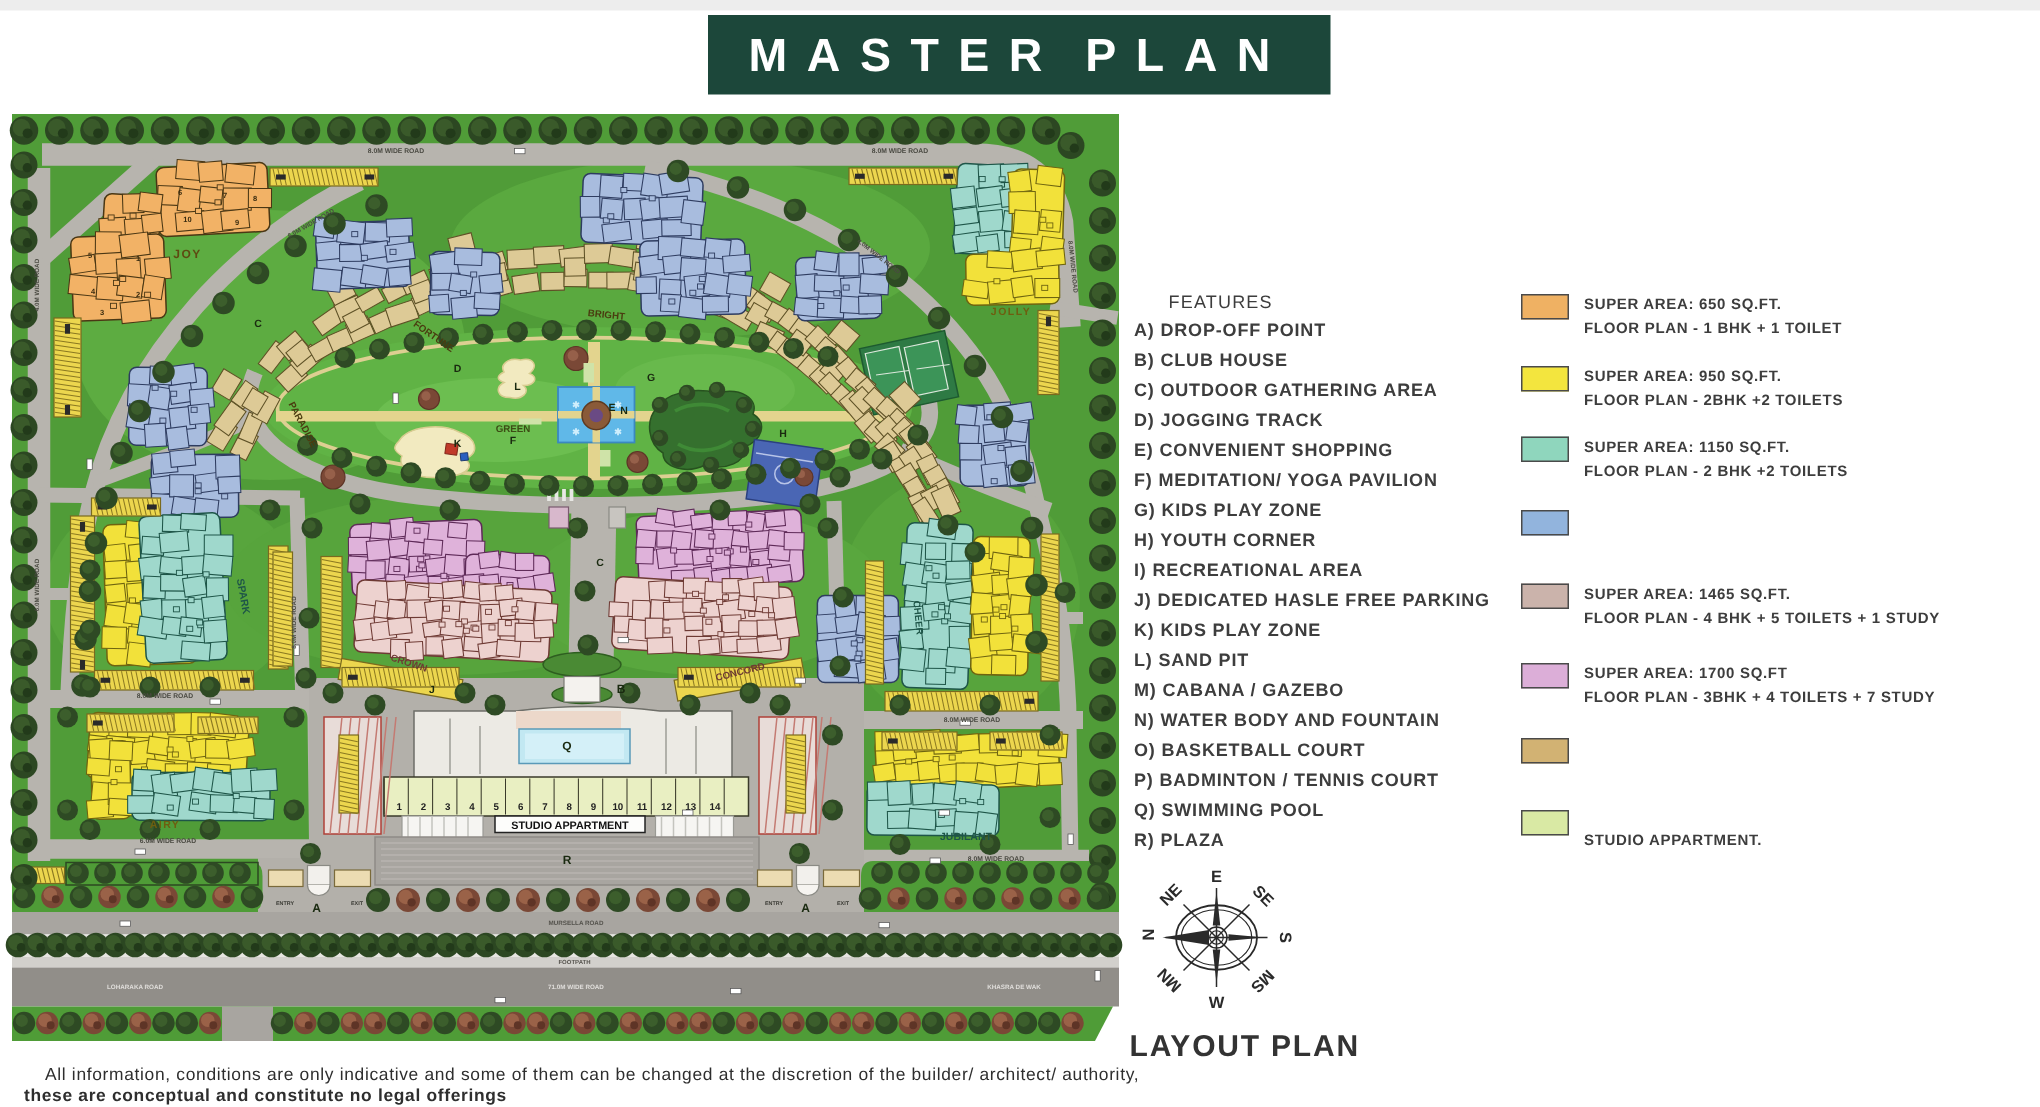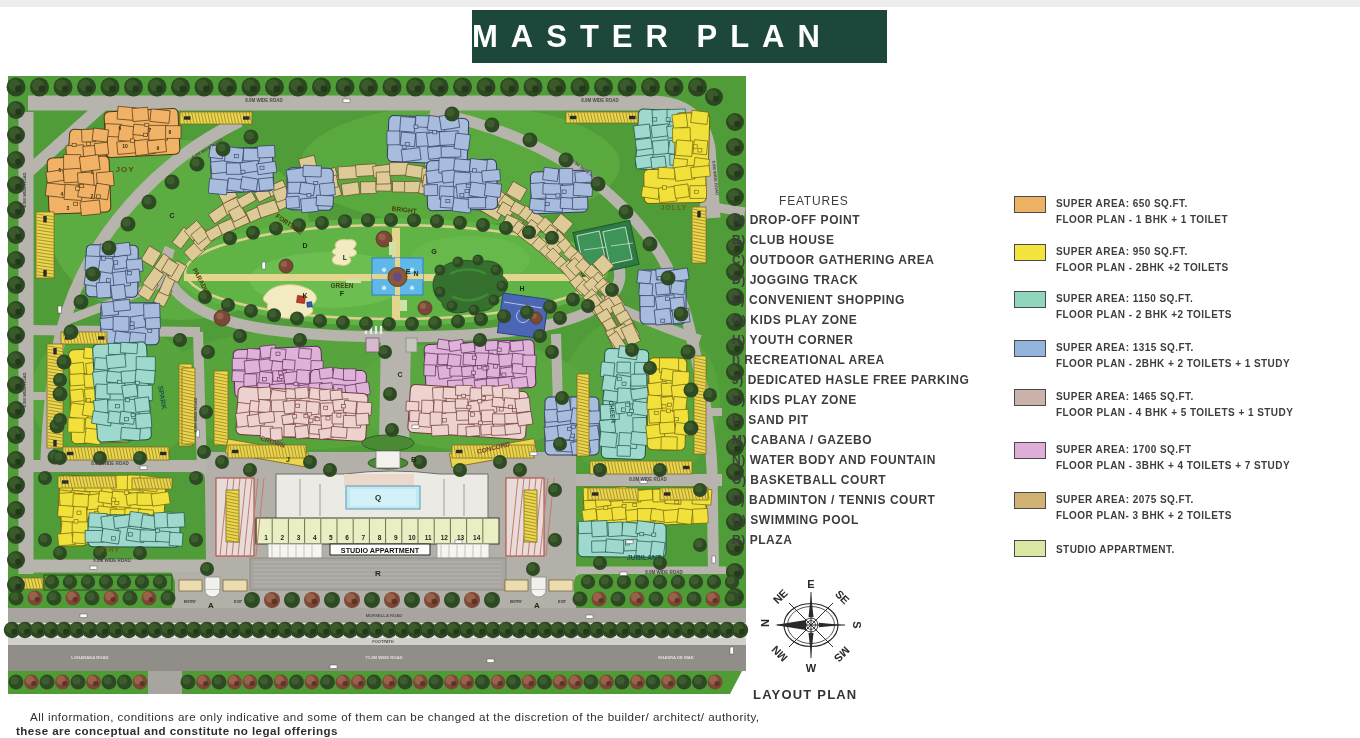--- a/index.html
+++ b/index.html
@@ -6,21 +6,21 @@
 .fi{font-size:12px;font-weight:bold;color:#3d3d3d;letter-spacing:0.55px;height:20px;line-height:20px;white-space:nowrap}
 .lrow{position:absolute;left:1014px;display:flex}
 .sw{width:32px;height:17px;border:1.4px solid #4a4a4a;margin-right:10px;flex:none}
 .lt{font-size:10px;font-weight:bold;color:#3d3d3d;letter-spacing:0.45px;white-space:nowrap}
 .lt div{height:16px;line-height:16px}
 </style></head>
 <body>
 
 <div style="position:absolute;left:0;top:0;width:1360px;height:7px;background:#ededed"></div>
 
-<div style="position:absolute;left:472px;top:10px;width:415px;height:53px;background:#1c473a;color:#fff;font-size:31px;font-weight:bold;letter-spacing:13px;text-align:left;line-height:53px">MASTER PLAN</div>
+<div style="position:absolute;left:472px;top:10px;width:415px;height:53px;background:#1c473a;color:#fff;font-size:31px;font-weight:bold;letter-spacing:13px;text-align:center;line-height:53px">MASTER PLAN</div>
 <svg width="1360" height="738" viewBox="0 0 1360 738" xmlns="http://www.w3.org/2000/svg" style="position:absolute;left:0;top:0">
     <rect x="8.0" y="76.0" width="738.0" height="542.0" fill="#509c38"></rect>
     <ellipse cx="180.0" cy="230.0" rx="130.0" ry="90.0" fill="#5dac41"></ellipse>
     <ellipse cx="460.0" cy="165.0" rx="160.0" ry="60.0" fill="#5aa93f"></ellipse>
     <ellipse cx="115.0" cy="395.0" rx="85.0" ry="70.0" fill="#58a53d"></ellipse>
     <ellipse cx="640.0" cy="400.0" rx="80.0" ry="85.0" fill="#57a43c"></ellipse>
     <ellipse cx="300.0" cy="390.0" rx="150.0" ry="60.0" fill="#57a43c"></ellipse>
     <ellipse cx="470.0" cy="395.0" rx="120.0" ry="55.0" fill="#59a73e"></ellipse>
     <ellipse cx="392.0" cy="272.0" rx="216.0" ry="54.0" fill="#60b345"></ellipse>
     <ellipse cx="392.0" cy="272.0" rx="207.0" ry="47.0" fill="none" stroke="#ddcf92" stroke-width="2.5"></ellipse>
@@ -3050,26 +3050,27 @@
     <text x="305.0" y="298.0" font-size="7" fill="#1a2a10" font-weight="bold" text-anchor="middle">K</text>
     <text x="345.0" y="260.0" font-size="7" fill="#1a2a10" font-weight="bold" text-anchor="middle">L</text>
     <text x="416.0" y="276.0" font-size="7" fill="#1a2a10" font-weight="bold" text-anchor="middle">N</text>
     <text x="378.0" y="500.0" font-size="8" fill="#1a2a10" font-weight="bold" text-anchor="middle">Q</text>
     <text x="378.0" y="576.0" font-size="8" fill="#1a2a10" font-weight="bold" text-anchor="middle">R</text>
     <text x="288.0" y="462.0" font-size="7" fill="#1a2a10" font-weight="bold" text-anchor="middle">J</text>
   </svg>
 
 <div style="position:absolute;left:779px;top:194px;font-size:12px;font-weight:normal;color:#3d3d3d;letter-spacing:0.8px">FEATURES</div>
 
-<div style="position:absolute;left:732px;top:210px">
+<div style="position:absolute;left:756px;top:210px">
     <div class="fi">A) DROP-OFF POINT</div>
     <div class="fi">B) CLUB HOUSE</div>
     <div class="fi">C) OUTDOOR GATHERING AREA</div>
     <div class="fi">D) JOGGING TRACK</div>
     <div class="fi">E) CONVENIENT SHOPPING</div>
+    <div class="fi">F) MEDITATION/ YOGA PAVILION</div>
     <div class="fi">G) KIDS PLAY ZONE</div>
     <div class="fi">H) YOUTH CORNER</div>
     <div class="fi">I) RECREATIONAL AREA</div>
     <div class="fi">J) DEDICATED HASLE FREE PARKING</div>
     <div class="fi">K) KIDS PLAY ZONE</div>
     <div class="fi">L) SAND PIT</div>
     <div class="fi">M) CABANA / GAZEBO</div>
     <div class="fi">N) WATER BODY AND FOUNTAIN</div>
     <div class="fi">O) BASKETBALL COURT</div>
     <div class="fi">P) BADMINTON / TENNIS COURT</div>
@@ -3092,50 +3093,42 @@
   </div>
 <div class="lrow" style="top:291px">
     <div class="sw" style="background:#8fd6bd"></div>
     <div class="lt">
       <div>SUPER AREA: 1150 SQ.FT.</div>
       <div>FLOOR PLAN - 2 BHK +2 TOILETS</div>
     </div>
   </div>
 <div class="lrow" style="top:340px">
     <div class="sw" style="background:#92b4dd"></div>
-    <div class="lt">
-      <div>SUPER AREA: 1315 SQ.FT.</div>
-      <div>FLOOR PLAN - 2BHK + 2 TOILETS + 1 STUDY</div>
-    </div>
   </div>
 <div class="lrow" style="top:389px">
     <div class="sw" style="background:#cbb3ab"></div>
     <div class="lt">
       <div>SUPER AREA: 1465 SQ.FT.</div>
       <div>FLOOR PLAN - 4 BHK + 5 TOILETS + 1 STUDY</div>
     </div>
   </div>
 <div class="lrow" style="top:442px">
     <div class="sw" style="background:#dcaed8"></div>
     <div class="lt">
       <div>SUPER AREA: 1700 SQ.FT</div>
       <div>FLOOR PLAN - 3BHK + 4 TOILETS + 7 STUDY</div>
     </div>
   </div>
 <div class="lrow" style="top:492px">
     <div class="sw" style="background:#d2b273"></div>
-    <div class="lt">
-      <div>SUPER AREA: 2075 SQ.FT.</div>
-      <div>FLOOR PLAN- 3 BHK + 2 TOILETS</div>
-    </div>
   </div>
 <div class="lrow" style="top:540px">
     <div class="sw" style="background:#d9e9a4"></div>
     <div class="lt">
-      <div style="margin-top:2px">STUDIO APPARTMENT.</div>
+      <div style="margin-top:13px">STUDIO APPARTMENT.</div>
     </div>
   </div>
 
 <svg width="120" height="110" viewBox="0 0 120 110" style="position:absolute;left:751px;top:570px" xmlns="http://www.w3.org/2000/svg">
 <g stroke="#2a2a2a" fill="none">
 <ellipse cx="60" cy="55" rx="27" ry="21.5" stroke-width="1.2"></ellipse>
 <ellipse cx="60" cy="55" rx="23.5" ry="18.5" stroke-width="0.8"></ellipse>
 <circle cx="60" cy="55" r="7" stroke-width="1"></circle>
 <circle cx="60" cy="55" r="4.5" stroke-width="0.8"></circle>
 </g>
@@ -3153,16 +3146,16 @@
 <text x="60" y="102" text-anchor="middle">W</text>
 <text x="16" y="59" text-anchor="middle" transform="rotate(-90 14 55)">N</text>
 <text x="106" y="59" text-anchor="middle" transform="rotate(90 106 55)">S</text>
 <text x="30" y="30" text-anchor="middle" transform="rotate(-45 30 27)">NE</text>
 <text x="91" y="30" text-anchor="middle" transform="rotate(45 90 27)">SE</text>
 <text x="29" y="86" text-anchor="middle" transform="rotate(-135 29 83)">MN</text>
 <text x="92" y="86" text-anchor="middle" transform="rotate(135 91 83)">MS</text>
 </g>
 </svg>
 
-<div style="position:absolute;left:753px;top:687px;font-size:13px;font-weight:bold;color:#333;letter-spacing:1.2px">LAYOUT PLAN</div>
+<div style="position:absolute;left:753px;top:687px;font-size:20px;font-weight:bold;color:#333;letter-spacing:1.2px">LAYOUT PLAN</div>
 
 <div style="position:absolute;left:30px;top:710px;font-size:11.6px;font-weight:normal;color:#2e2e2e;letter-spacing:0.45px">All information, conditions are only indicative and some of them can be changed at the discretion of the builder/ architect/ authority,</div>
 
 <div style="position:absolute;left:16px;top:724px;font-size:11.6px;font-weight:bold;color:#2e2e2e;letter-spacing:0.45px">these are conceptual and constitute no legal offerings</div>
 </body></html>

